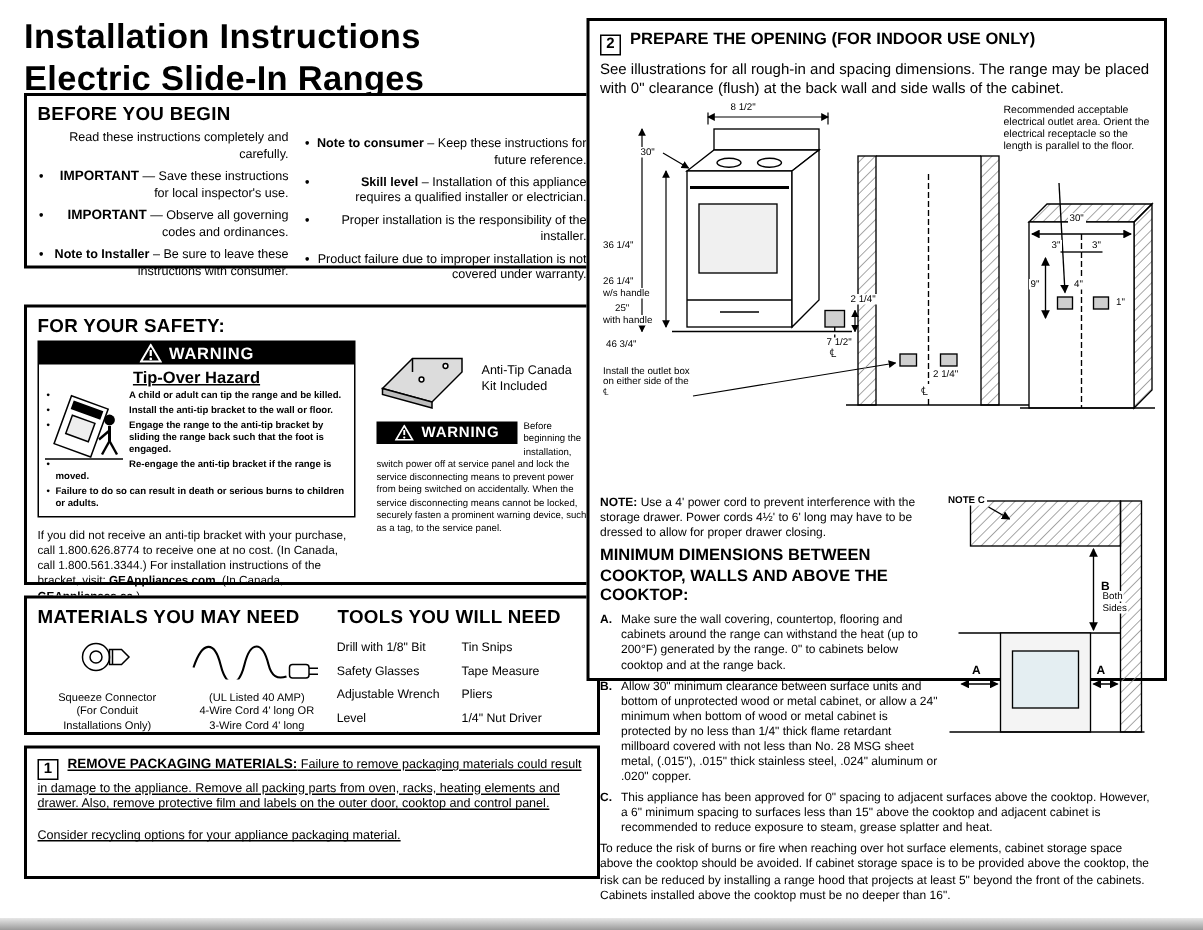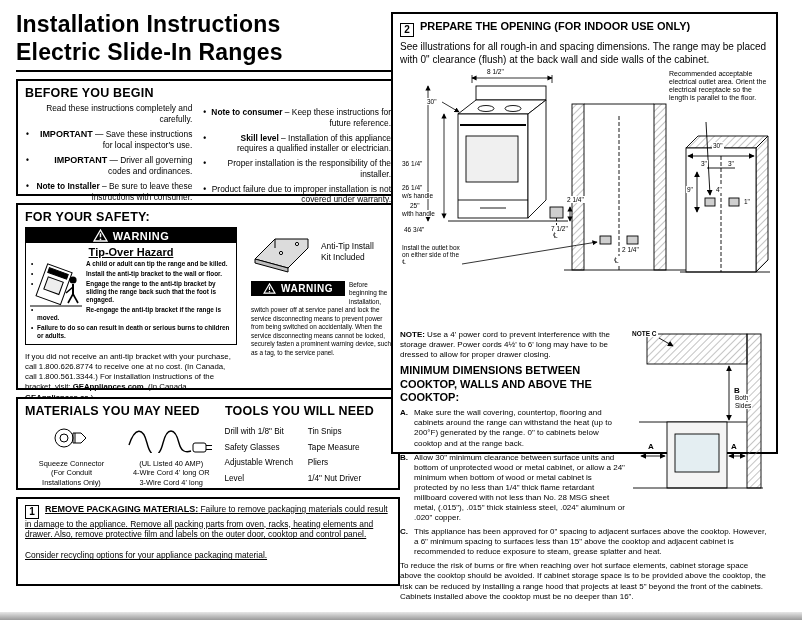--- a/index.html
+++ b/index.html
@@ -17,21 +17,21 @@
   .bullet { position:relative; font-size:8.4px; line-height:1.28; padding-left:9px; margin-top:4px; }
   .bullet::before { content:"•"; position:absolute; left:1px; top:0; font-weight:bold; }
   .bullet .lead { font-weight:bold; font-size:9px; }
 
   
   .title-block { position:absolute; left:16px; top:10px; }
   .title-block h1 { font-size:23px; font-weight:800; line-height:1.22; letter-spacing:.2px; }
   .title-rule { position:absolute; left:16px; top:70px; width:384px; border-top:2.5px solid #000; }
 
   
-  .sec-before { left:16px; top:79px; width:384px; height:117px; }
+  .sec-before { left:16px; top:62px; width:384px; height:117px; }
   .two-col { display:flex; gap:10px;text-align:right; }
   .two-col .colL { width:47%; }
   .two-col .colR { width:53%; }
 
   
   .sec-safety { left:16px; top:203px; width:384px; height:187px; }
   .safety-grid { display:flex; gap:14px; }
   .safety-left { width:212px; }
   .safety-right { flex:1; }
   .warn-box { border:1.6px solid #000; }
@@ -102,21 +102,21 @@
     <h1>Electric Slide-In Ranges</h1>
   </header>
   <div class="title-rule"></div>
 
   <section class="box sec-before">
     <h2 class="sec-head">BEFORE YOU BEGIN</h2>
     <div class="two-col">
       <div class="colL">
         <p class="body-text">Read these instructions completely and carefully.</p>
         <p class="bullet"><span class="lead">IMPORTANT</span><span> — Save these instructions for local inspector's use.</span></p>
-        <p class="bullet"><span class="lead">IMPORTANT</span><span> — Driver all governing codes and ordinances.</span></p>
+        <p class="bullet"><span class="lead">IMPORTANT</span><span> — Observe all governing codes and ordinances.</span></p>
         <p class="bullet"><span class="b">Note to Installer</span><span> – Be sure to leave these instructions with consumer.</span></p>
       </div>
       <div class="colR">
         <p class="bullet"><span class="b">Note to consumer</span><span> – Keep these instructions for future reference.</span></p>
         <p class="bullet"><span class="b">Skill level</span><span> – Installation of this appliance requires a qualified installer or electrician.</span></p>
         <p class="bullet"><span>Proper installation is the responsibility of the installer.</span></p>
         <p class="bullet"><span>Product failure due to improper installation is not covered under warranty.</span></p>
       </div>
     </div>
   </section>
@@ -162,21 +162,21 @@
       <div class="safety-right">
         <div class="bracket-row">
           <svg width="62" height="42" viewBox="0 0 62 42">
             <polygon points="4,28 24,8 57,8 57,17 37,37" fill="#dcdcdc" stroke="#000"></polygon>
             <polygon points="4,28 37,37 37,41 4,32" fill="#bdbdbd" stroke="#000"></polygon>
             <line x1="24" y1="8" x2="24" y2="17" stroke="#000"></line>
             <circle cx="46" cy="13" r="1.6" fill="#fff" stroke="#000"></circle>
             <circle cx="30" cy="22" r="1.6" fill="#fff" stroke="#000"></circle>
           </svg>
           <div class="bracket-caption">
-            <div>Anti-Tip Install</div>
+            <div>Anti-Tip Canada</div>
             <div>Kit Included</div>
           </div>
         </div>
         <div class="warn2">
           <span class="warn-banner small">
             <svg width="13" height="11" viewBox="0 0 15 13">
               <path d="M7.5 1 L14 12 L1 12 Z" fill="none" stroke="#fff" stroke-width="1.3"></path>
               <line x1="7.5" y1="4.3" x2="7.5" y2="8.3" stroke="#fff" stroke-width="1.5"></line>
               <circle cx="7.5" cy="10.3" r="0.9" fill="#fff"></circle>
             </svg>

